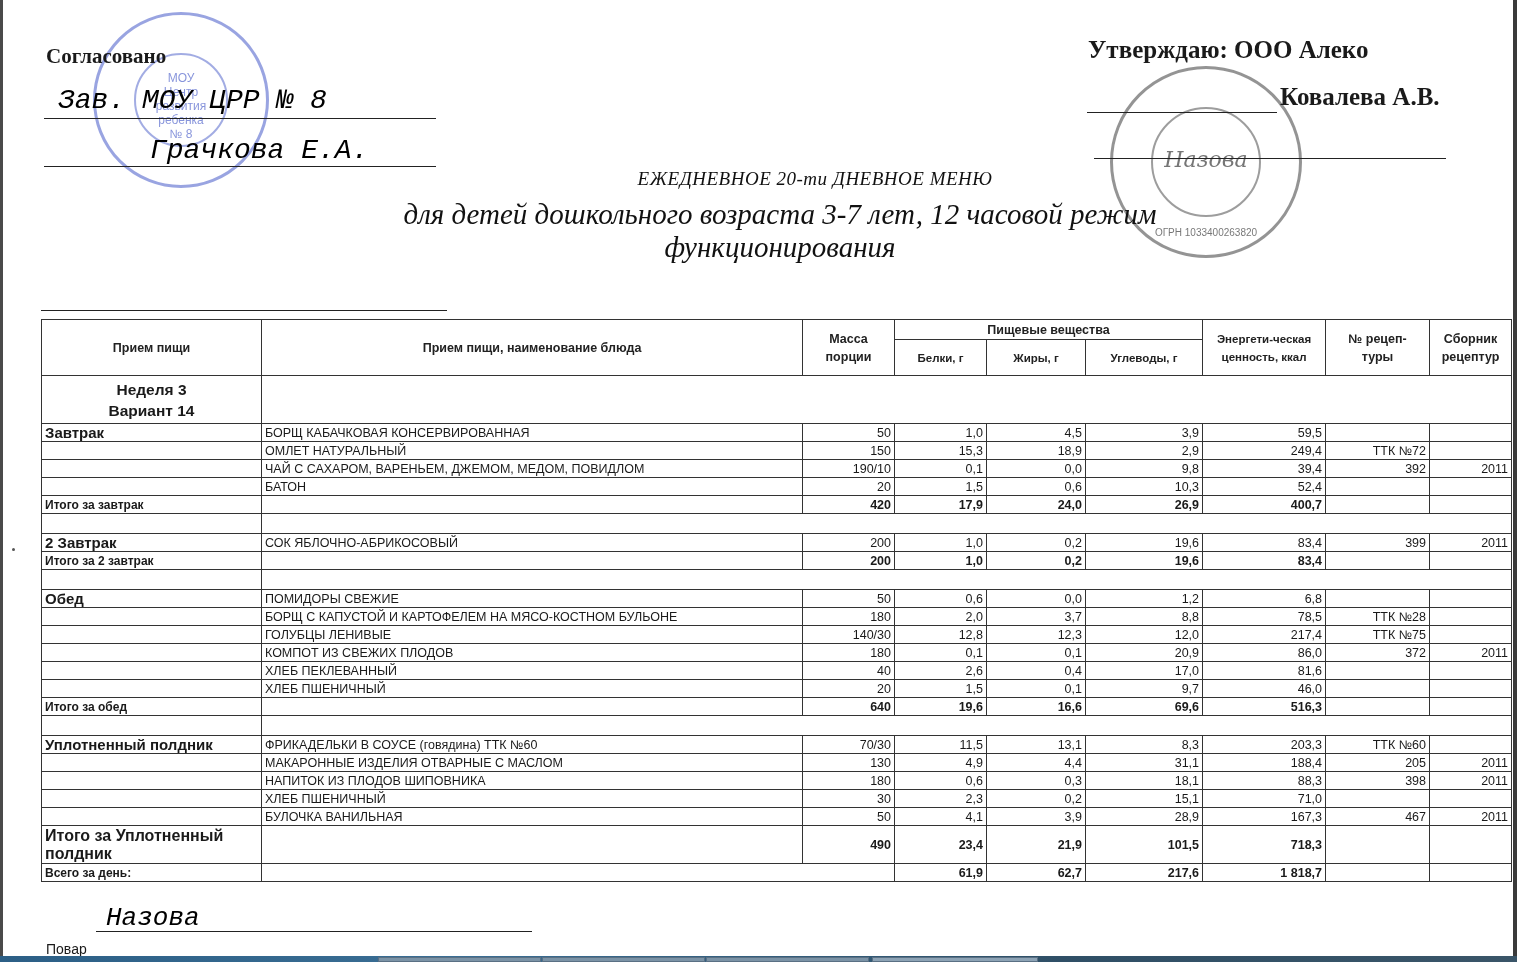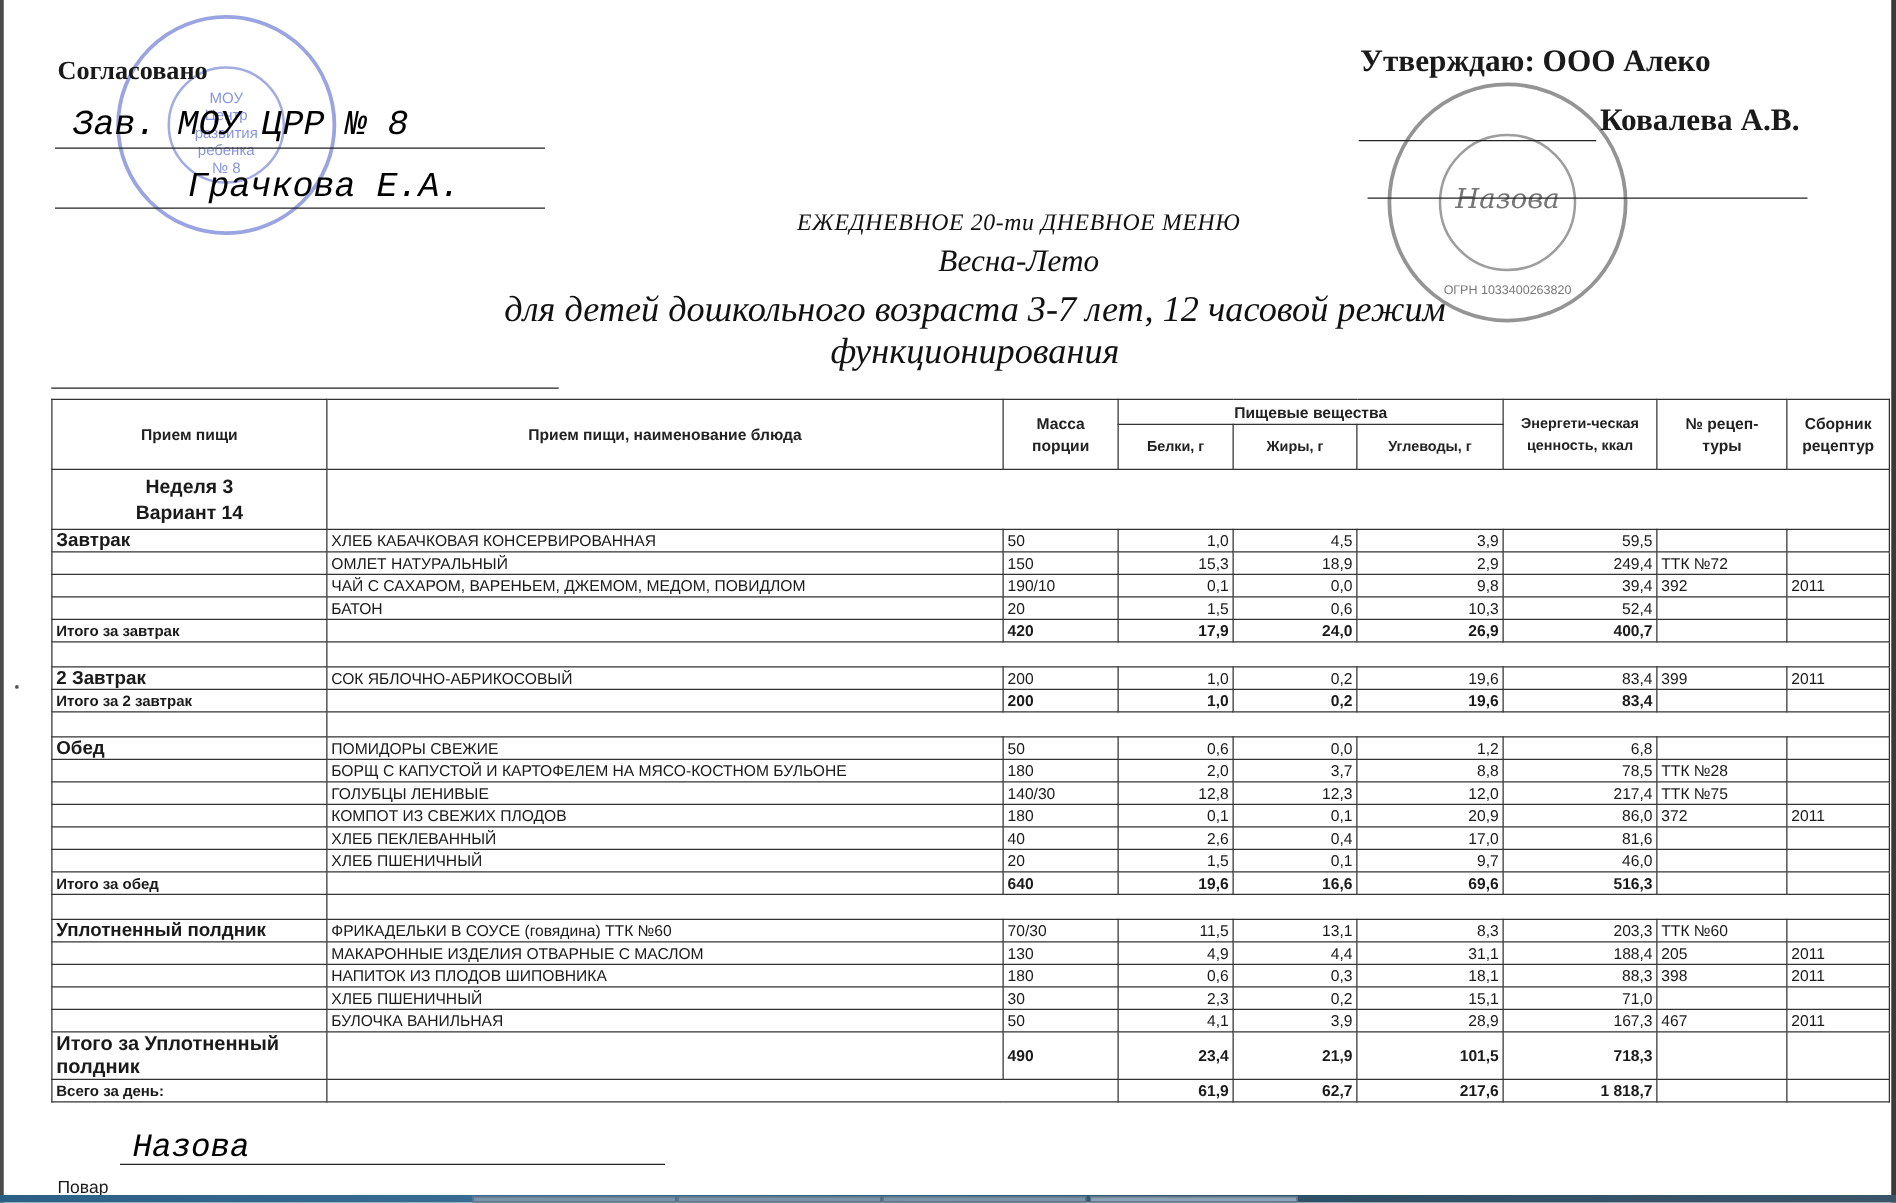--- a/index.html
+++ b/index.html
@@ -25,21 +25,21 @@
 
   .title-block { position:absolute; left:300px; top:168px; width:960px; text-align:center; font-family:"Liberation Serif", serif; font-style:italic; color:#111; }
   .title-block .t1 { font-size:19px; letter-spacing:0.5px; margin-left:70px; }
   .title-block .t2 { font-size:25px; margin-top:6px; margin-left:70px; }
   .title-block .t3 { font-size:29px; margin-top:8px; }
 
   table.menu { position:absolute; left:41px; top:319px; width:1470px; border-collapse:collapse; table-layout:fixed; font-size:12.5px; }
   table.menu td, table.menu th { border:1px solid #333; padding:0 3px; overflow:hidden; white-space:nowrap; }
   table.menu th { font-weight:bold; font-size:12.5px; color:#222; }
   .num { text-align:right; }
-  .ctr { text-align:left; }
+  .ctr { text-align:right; }
   .bold { font-weight:bold; }
   .meal { font-weight:bold; font-size:15px; }
   .dish { font-size:12.5px; text-transform:none; }
   tr.r18 td { height:17px; }
   .week { text-align:center; font-weight:bold; font-size:15.5px; line-height:21px; }
   .wrap { white-space:normal !important; line-height:18px; }
   .cook { position:absolute; left:46px; top:941px; font-size:14px; }
   .cook-line { position:absolute; left:96px; top:931px; width:436px; height:1px; background:#222; }
   .dot { position:absolute; width:3px; height:3px; background:#555; border-radius:50%; }
 </style>
@@ -64,21 +64,20 @@
   <div class="stamp-text" style="top:78px; font-size:22px; font-family:'DejaVu Serif', serif; font-style:italic;">Назова</div>
   <div class="stamp-text" style="top:158px;">ОГРН 1033400263820</div>
 </div>
 <div class="approve serif-bold">Утверждаю: ООО Алеко</div>
 <div class="approver serif-bold">Ковалева А.В.</div>
 <div class="sig-line" style="left:1087px; top:112px; width:190px;"></div>
 <div class="sig-line" style="left:1094px; top:158px; width:352px;"></div>
 
 <div class="title-block">
   <div class="t1">ЕЖЕДНЕВНОЕ 20-ти ДНЕВНОЕ МЕНЮ</div>
-  <div class="t2">Весна-Лето</div>
   <div class="t3">для детей дошкольного возраста 3-7 лет, 12 часовой режим функционирования</div>
 </div>
 
 <div class="sig-line" style="left:41px; top:310px; width:406px;"></div>
 
 <table class="menu">
   <colgroup>
     <col style="width:220px">
       <col style="width:541px">
       <col style="width:92px">
@@ -108,21 +107,21 @@
   <tbody id="menu-body">
     <tr style="height:48px;">
       <td class="week">
           <div>Неделя 3</div>
           <div>Вариант 14</div>
         </td>
       <td colspan="8"></td>
     </tr>
   <tr class="r18">
         <td class="meal">Завтрак</td>
-        <td class="dish">ХЛЕБ КАБАЧКОВАЯ КОНСЕРВИРОВАННАЯ</td>
+        <td class="dish">БОРЩ КАБАЧКОВАЯ КОНСЕРВИРОВАННАЯ</td>
         <td class="ctr">50</td>
         <td class="num">1,0</td>
         <td class="num">4,5</td>
         <td class="num">3,9</td>
         <td class="num">59,5</td>
         <td class="ctr"></td>
         <td class="ctr"></td>
       </tr>
       <tr class="r18">
         <td class="meal"></td>

